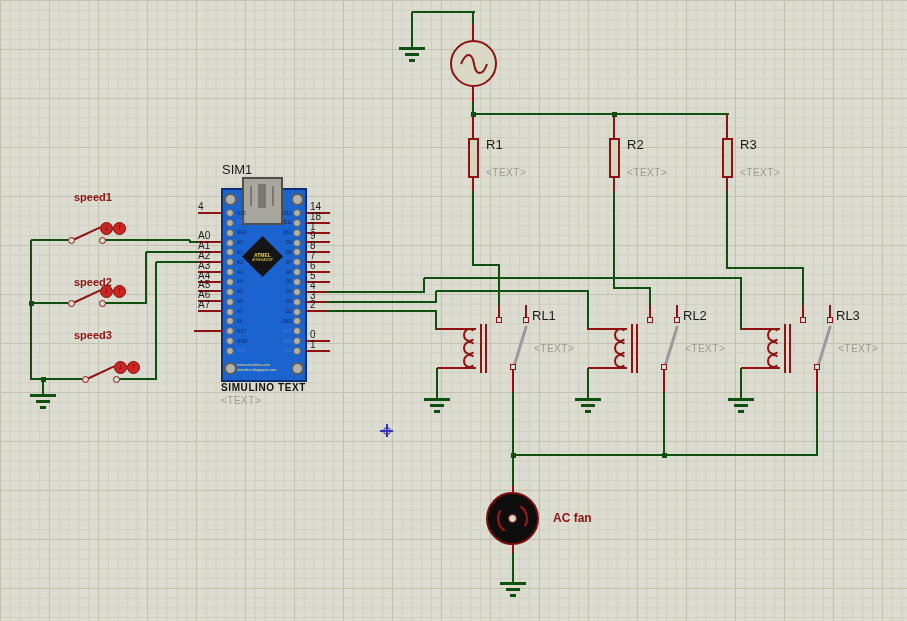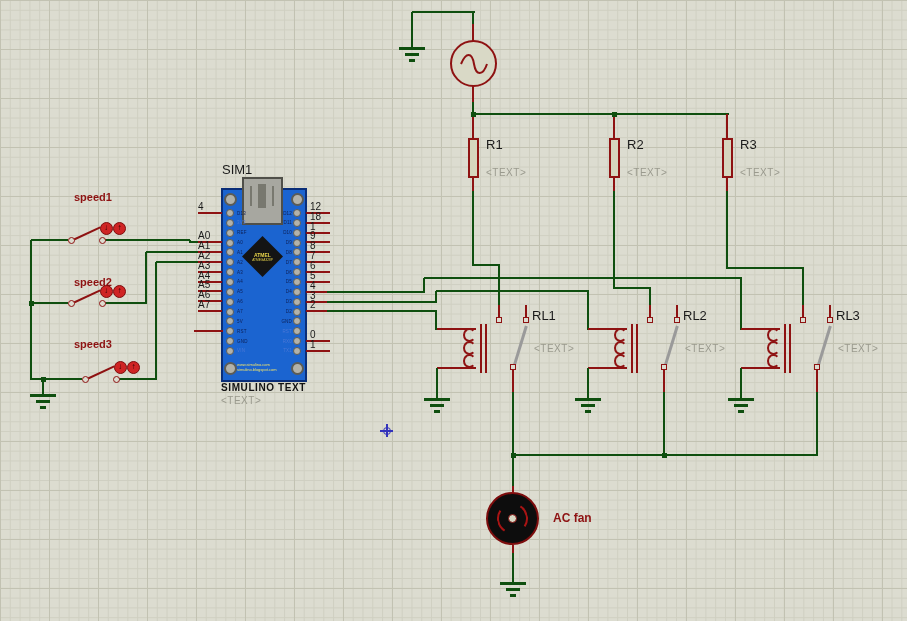--- a/index.html
+++ b/index.html
@@ -199,21 +199,21 @@
     <div class="rh" style="left: 198px; top: 281px; width: 24px;"></div>
     <div class="pinlab" style="left: 198px; top: 270px;">A4</div>
     <div class="rh" style="left: 198px; top: 290px; width: 24px;"></div>
     <div class="pinlab" style="left: 198px; top: 279px;">A5</div>
     <div class="rh" style="left: 198px; top: 300px; width: 24px;"></div>
     <div class="pinlab" style="left: 198px; top: 289px;">A6</div>
     <div class="rh" style="left: 198px; top: 310px; width: 24px;"></div>
     <div class="pinlab" style="left: 198px; top: 299px;">A7</div>
     <div class="rh" style="left: 194px; top: 330px; width: 29px;"></div>
     <div class="rh" style="left: 306px; top: 212px; width: 24px;"></div>
-    <div class="pinlab" style="left: 310px; top: 201px;">12</div>
+    <div class="pinlab" style="left: 310px; top: 201px;">14</div>
     <div class="rh" style="left: 306px; top: 222px; width: 24px;"></div>
     <div class="pinlab" style="left: 310px; top: 211px;">18</div>
     <div class="rh" style="left: 306px; top: 232px; width: 24px;"></div>
     <div class="pinlab" style="left: 310px; top: 221px;">1</div>
     <div class="rh" style="left: 306px; top: 241px; width: 24px;"></div>
     <div class="pinlab" style="left: 310px; top: 230px;">9</div>
     <div class="rh" style="left: 306px; top: 251px; width: 24px;"></div>
     <div class="pinlab" style="left: 310px; top: 240px;">8</div>
     <div class="rh" style="left: 306px; top: 261px; width: 24px;"></div>
     <div class="pinlab" style="left: 310px; top: 250px;">7</div>
@@ -347,19 +347,19 @@
     <div class="sterm" style="left: 67.5px; top: 236.5px;"></div>
     <div class="sterm" style="left: 98.5px; top: 236.5px;"></div>
     <div class="swbtn" style="left: 99.5px; top: 221.5px;">↓</div>
     <div class="swbtn" style="left: 113px; top: 221.5px;">↑</div>
     <div class="speedlab" style="left: 74px; top: 276px;">speed2</div>
     <div class="lever" style="left: 73px; top: 302px; width: 30px; transform: rotate(-25deg);"></div>
     <div class="sterm" style="left: 67.5px; top: 299.5px;"></div>
     <div class="sterm" style="left: 98.5px; top: 299.5px;"></div>
     <div class="swbtn" style="left: 99.5px; top: 284.5px;">↓</div>
     <div class="swbtn" style="left: 113px; top: 284.5px;">↑</div>
-    <div class="speedlab" style="left: 74px; top: 338px;">speed3</div>
+    <div class="speedlab" style="left: 74px; top: 329px;">speed3</div>
     <div class="lever" style="left: 87px; top: 378px; width: 30px; transform: rotate(-25deg);"></div>
     <div class="sterm" style="left: 81.5px; top: 375.5px;"></div>
     <div class="sterm" style="left: 112.5px; top: 375.5px;"></div>
     <div class="swbtn" style="left: 113.5px; top: 360.5px;">↓</div>
     <div class="swbtn" style="left: 127px; top: 360.5px;">↑</div>
   </div>
 
 </body></html>

